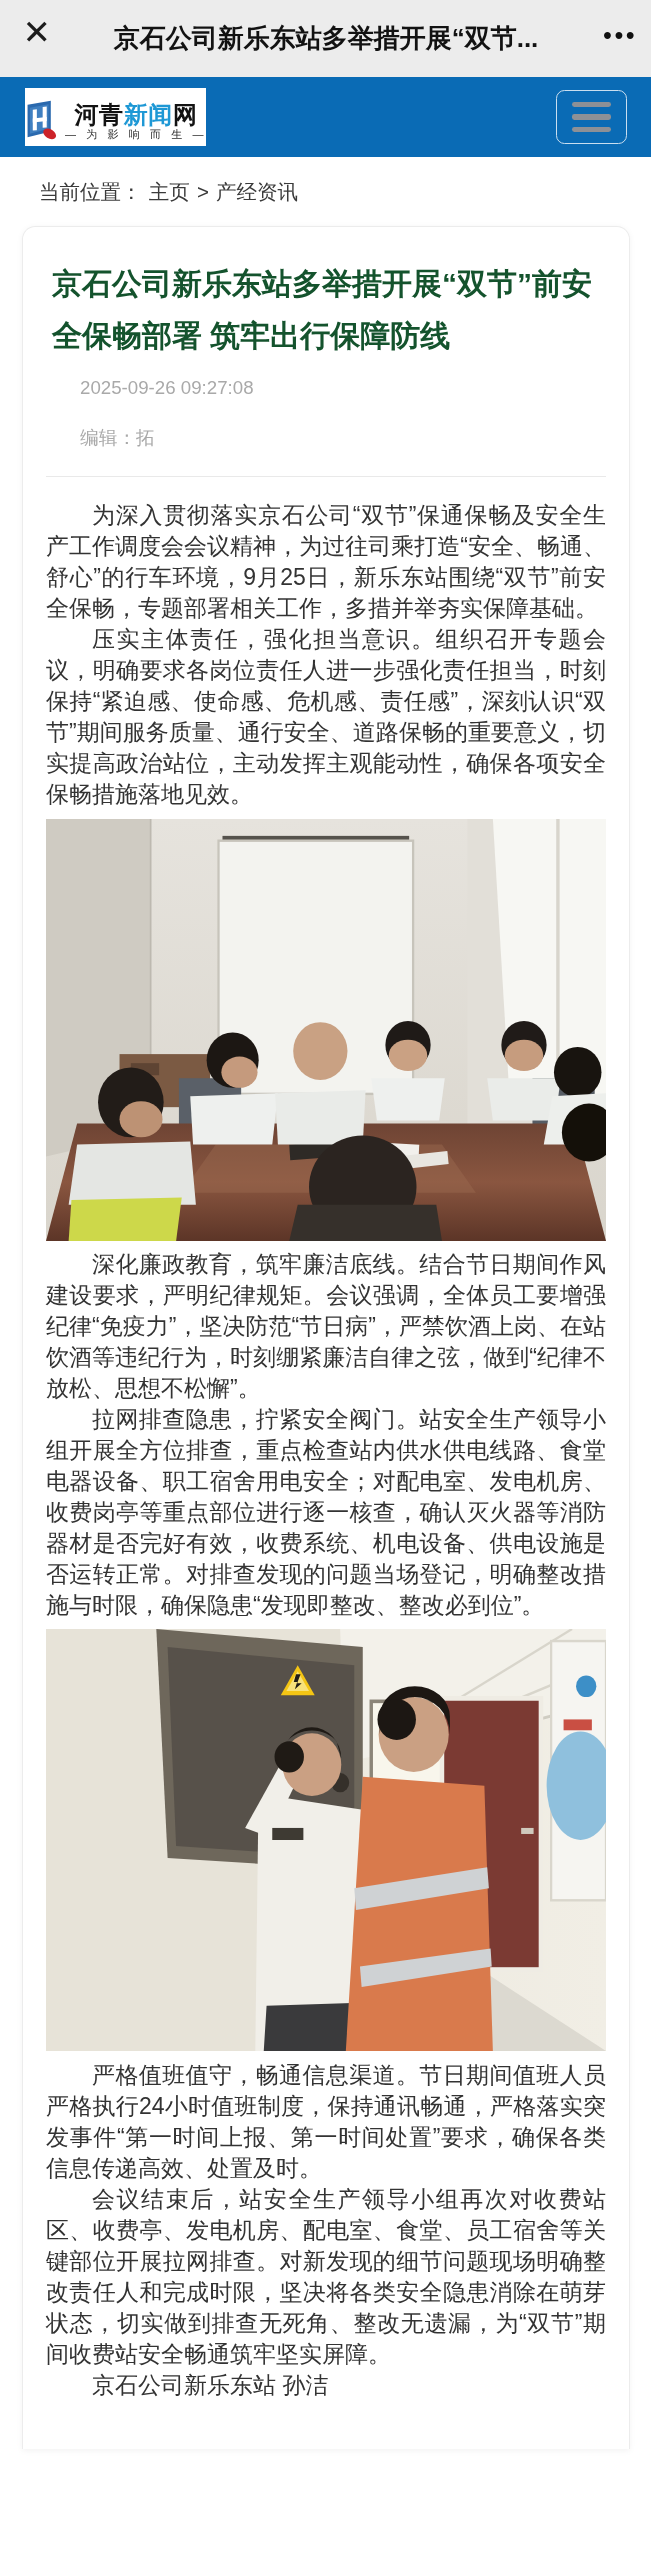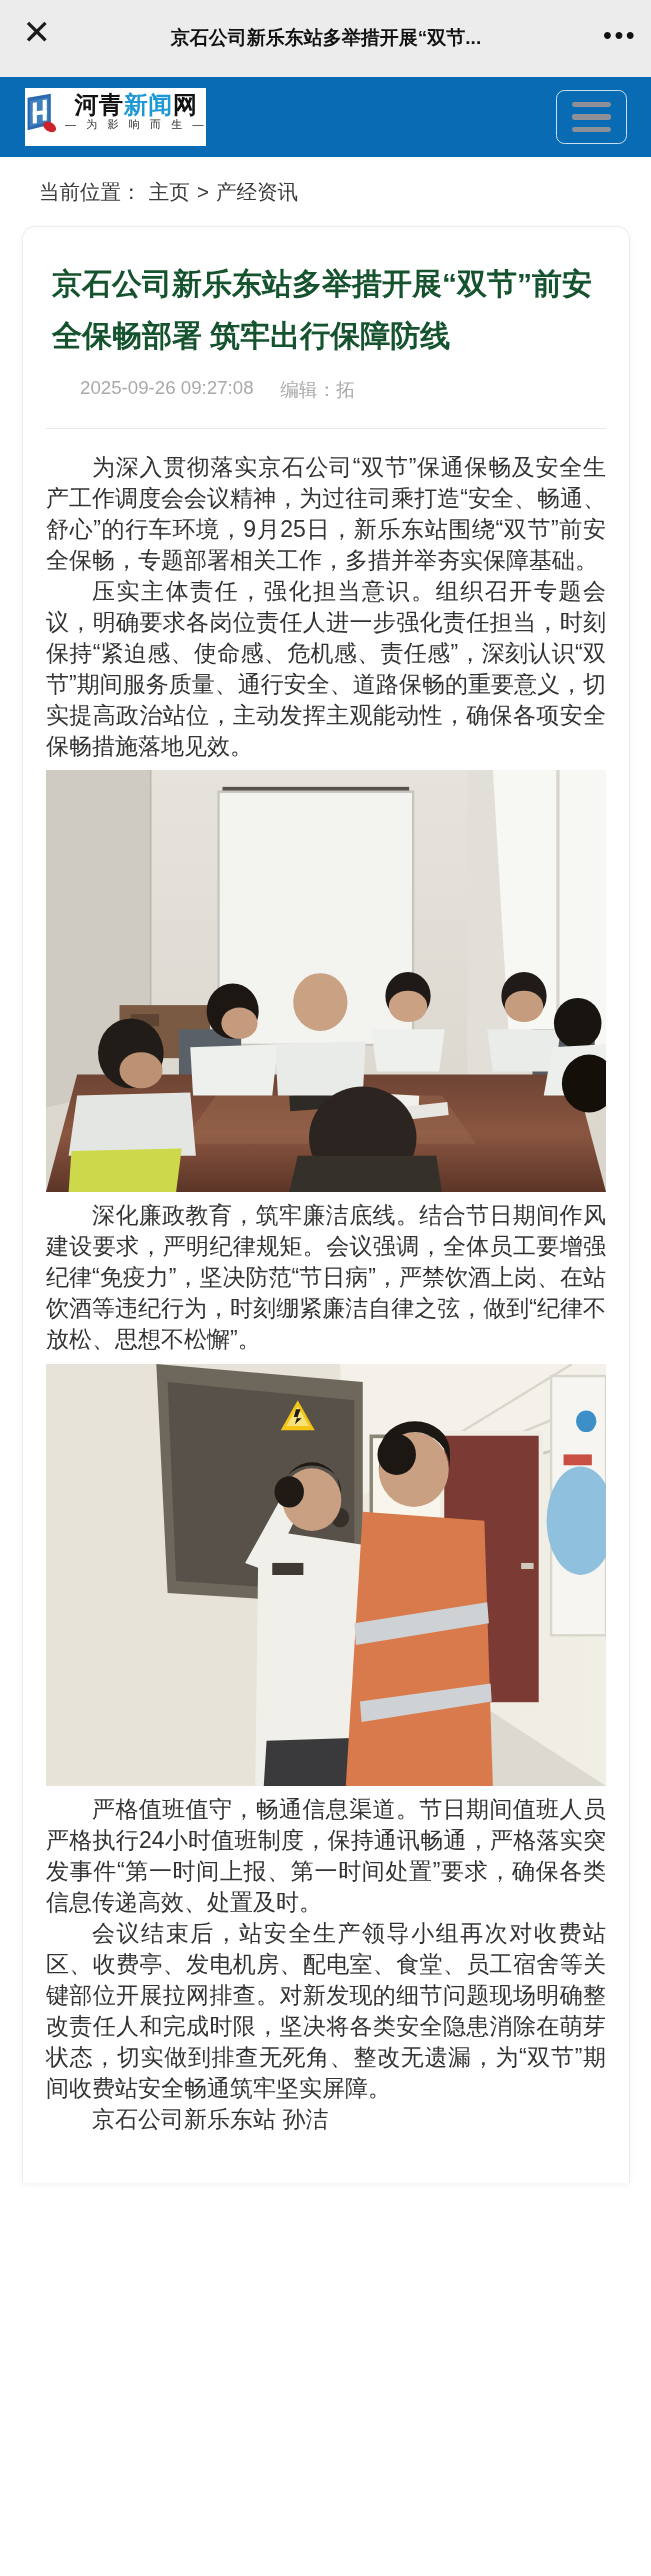--- a/index.html
+++ b/index.html
@@ -16,38 +16,38 @@
     height:77px; background:#ececec;
     display:flex; align-items:center; position:relative;
   }
   .close-btn {
     position:absolute; left:15.7px; top:14.5px;
     font-size:34px; color:#1c1c1c; line-height:1;
     width:42px; text-align:center; font-weight:400;
   }
   .titlebar-center { flex:1; text-align:center; padding:0 66px; }
   .page-title {
-    font-size:19px; font-weight:700; color:#121212; line-height:1.2;
+    font-size:26px; font-weight:700; color:#121212; line-height:1.2;
     white-space:nowrap; overflow:hidden;
   }
   .page-url { font-size:18px; color:#8f8f8f; margin-top:2.4px; }
   .more-btn {
     position:absolute; right:14.5px; top:20.5px;
     font-size:24px; letter-spacing:3px; color:#111; font-weight:700;
   }
 
   
   .site-header {
     height:80px; background:#0a6bb5;
     display:flex; align-items:center; justify-content:space-between;
     padding:0 25px;
   }
   .logo-box {
     background:#ffffff; width:181px; height:58px;
-    display:flex; align-items:flex-start; justify-content:center; gap:6px;
+    display:flex; align-items:flex-end; justify-content:center; gap:6px;
     padding:3.6px 6px;
   }
   .logo-mark { width:35px; height:43px; flex:0 0 auto; }
   .logo-text { display:flex; flex-direction:column; align-items:center; }
   .logo-name { font-size:24px; font-weight:800; line-height:1.05; letter-spacing:0.6px; }
   .logo-name .black { color:#121212; }
   .logo-name .blue  { color:#1e98d5; }
   .logo-tagline {
     font-size:11px; color:#2b2b2b; letter-spacing:3.6px; margin-top:0;
     white-space:nowrap;
@@ -73,21 +73,21 @@
     border-radius:13.3px 13.3px 0 0;
     box-shadow:0 1.8px 6px rgba(0,0,0,0.05);
     padding:31px 23px 48px;
   }
   .article-title {
     font-size:30px; line-height:52px; font-weight:700; color:#14532d;
     margin:0 0 14.5px; padding:0 6px;
   }
   .article-meta {
     font-size:18.7px; color:#a9a9a9; padding-left:34px;
-    margin-bottom:25px; display:flex; gap:26.6px;
+    margin-bottom:25px; display:flex; gap:26.6px;flex-direction:column;
   }
   .divider { height:1.2px; background:#e9e9e9; margin-bottom:23px; }
 
   .article-body p {
     font-size:23px; line-height:31px; color:#333;
     text-indent:2em; margin:0; text-align:justify;
   }
   figure { margin:8.4px 0; }
   figure svg { display:block; width:100%; height:422px; }
 </style>
@@ -196,20 +196,21 @@
         <circle cx="150" cy="470" r="58" fill="#221c18"></circle>
         <ellipse cx="168" cy="498" rx="38" ry="30" fill="#bd9274"></ellipse>
         <polygon points="40,640 265,640 255,535 55,540" fill="#e4e6e3"></polygon>
         <polygon points="40,700 230,700 240,628 45,632" fill="#cdd84a"></polygon>
         <ellipse cx="560" cy="610" rx="95" ry="85" fill="#2b2420"></ellipse>
         <polygon points="430,700 700,700 690,640 445,640" fill="#36302b"></polygon>
       </svg>
     </figure>
 
     <p>深化廉政教育，筑牢廉洁底线。结合节日期间作风建设要求，严明纪律规矩。会议强调，全体员工要增强纪律“免疫力”，坚决防范“节日病”，严禁饮酒上岗、在站饮酒等违纪行为，时刻绷紧廉洁自律之弦，做到“纪律不放松、思想不松懈”。</p>
+    <p>拉网排查隐患，拧紧安全阀门。站安全生产领导小组开展全方位排查，重点检查站内供水供电线路、食堂电器设备、职工宿舍用电安全；对配电室、发电机房、收费岗亭等重点部位进行逐一核查，确认灭火器等消防器材是否完好有效，收费系统、机电设备、供电设施是否运转正常。对排查发现的问题当场登记，明确整改措施与时限，确保隐患“发现即整改、整改必到位”。</p>
 
     <figure>
       <svg viewBox="0 0 990 700" preserveAspectRatio="none">
         <defs>
           <linearGradient id="wall2" x1="0" y1="0" x2="1" y2="0">
             <stop offset="0" stop-color="#e9e5da"></stop>
               <stop offset="1" stop-color="#f1eee5"></stop>
           </linearGradient>
         </defs>
         <rect x="0" y="0" width="990" height="700" fill="url(#wall2)"></rect>

